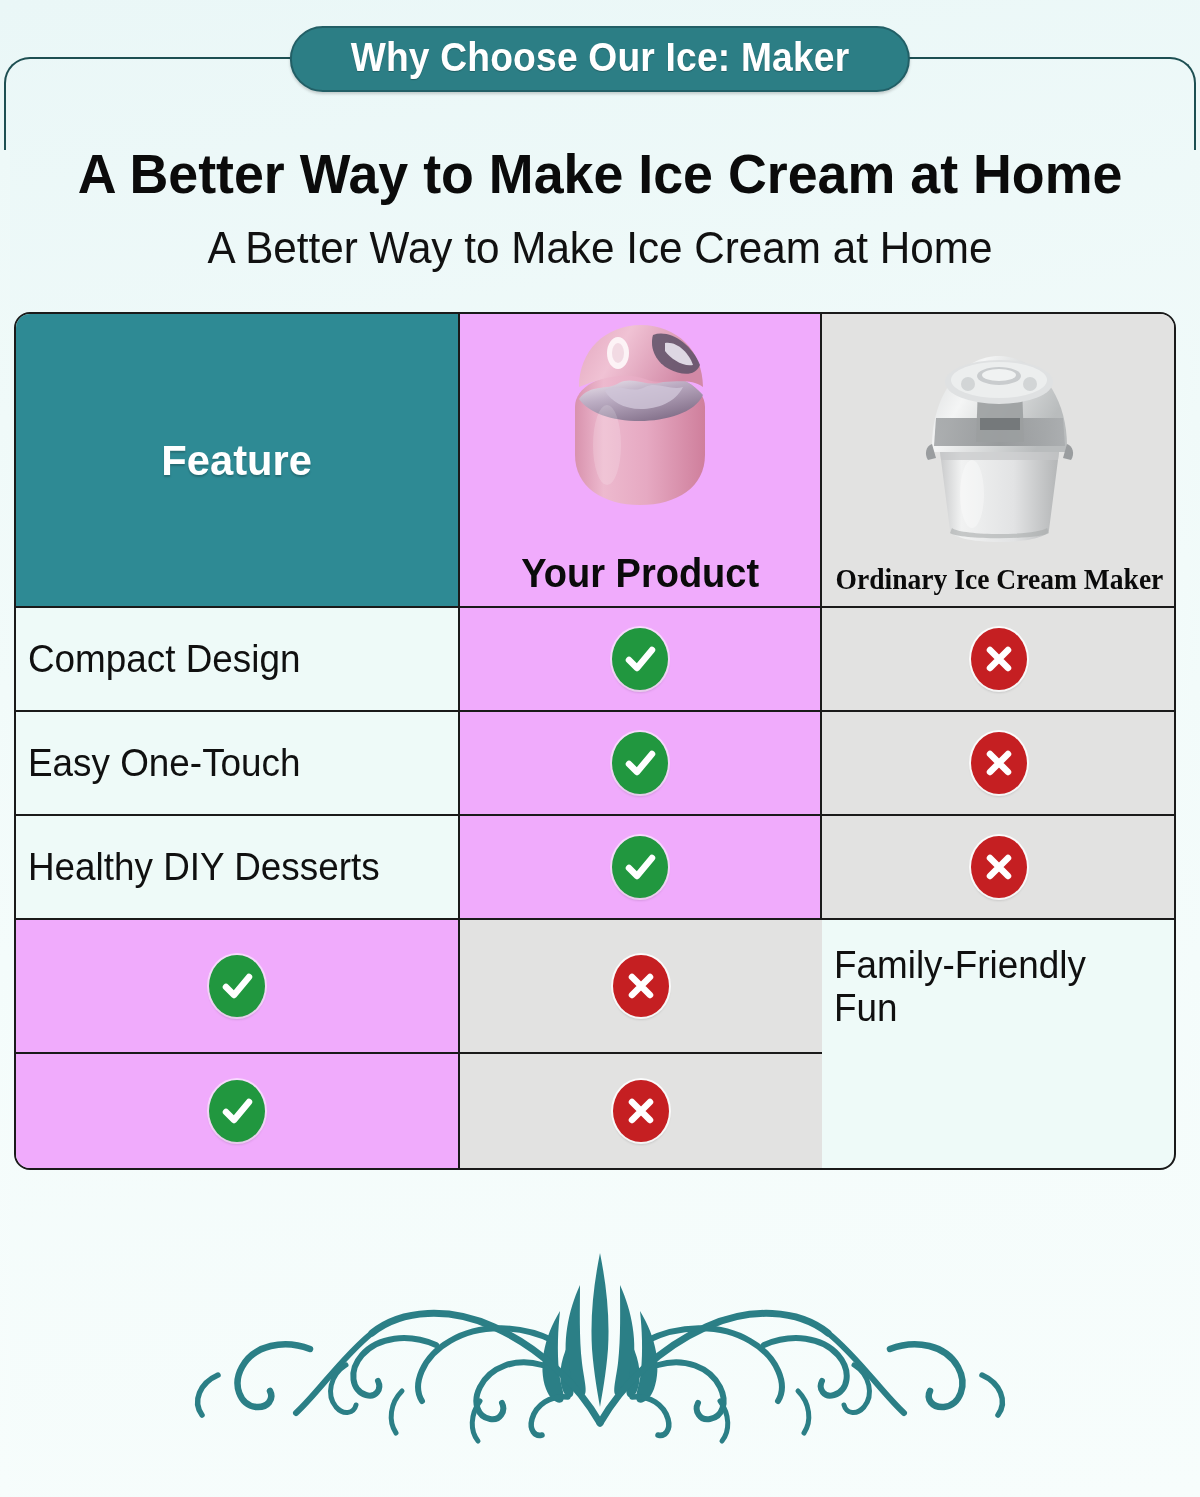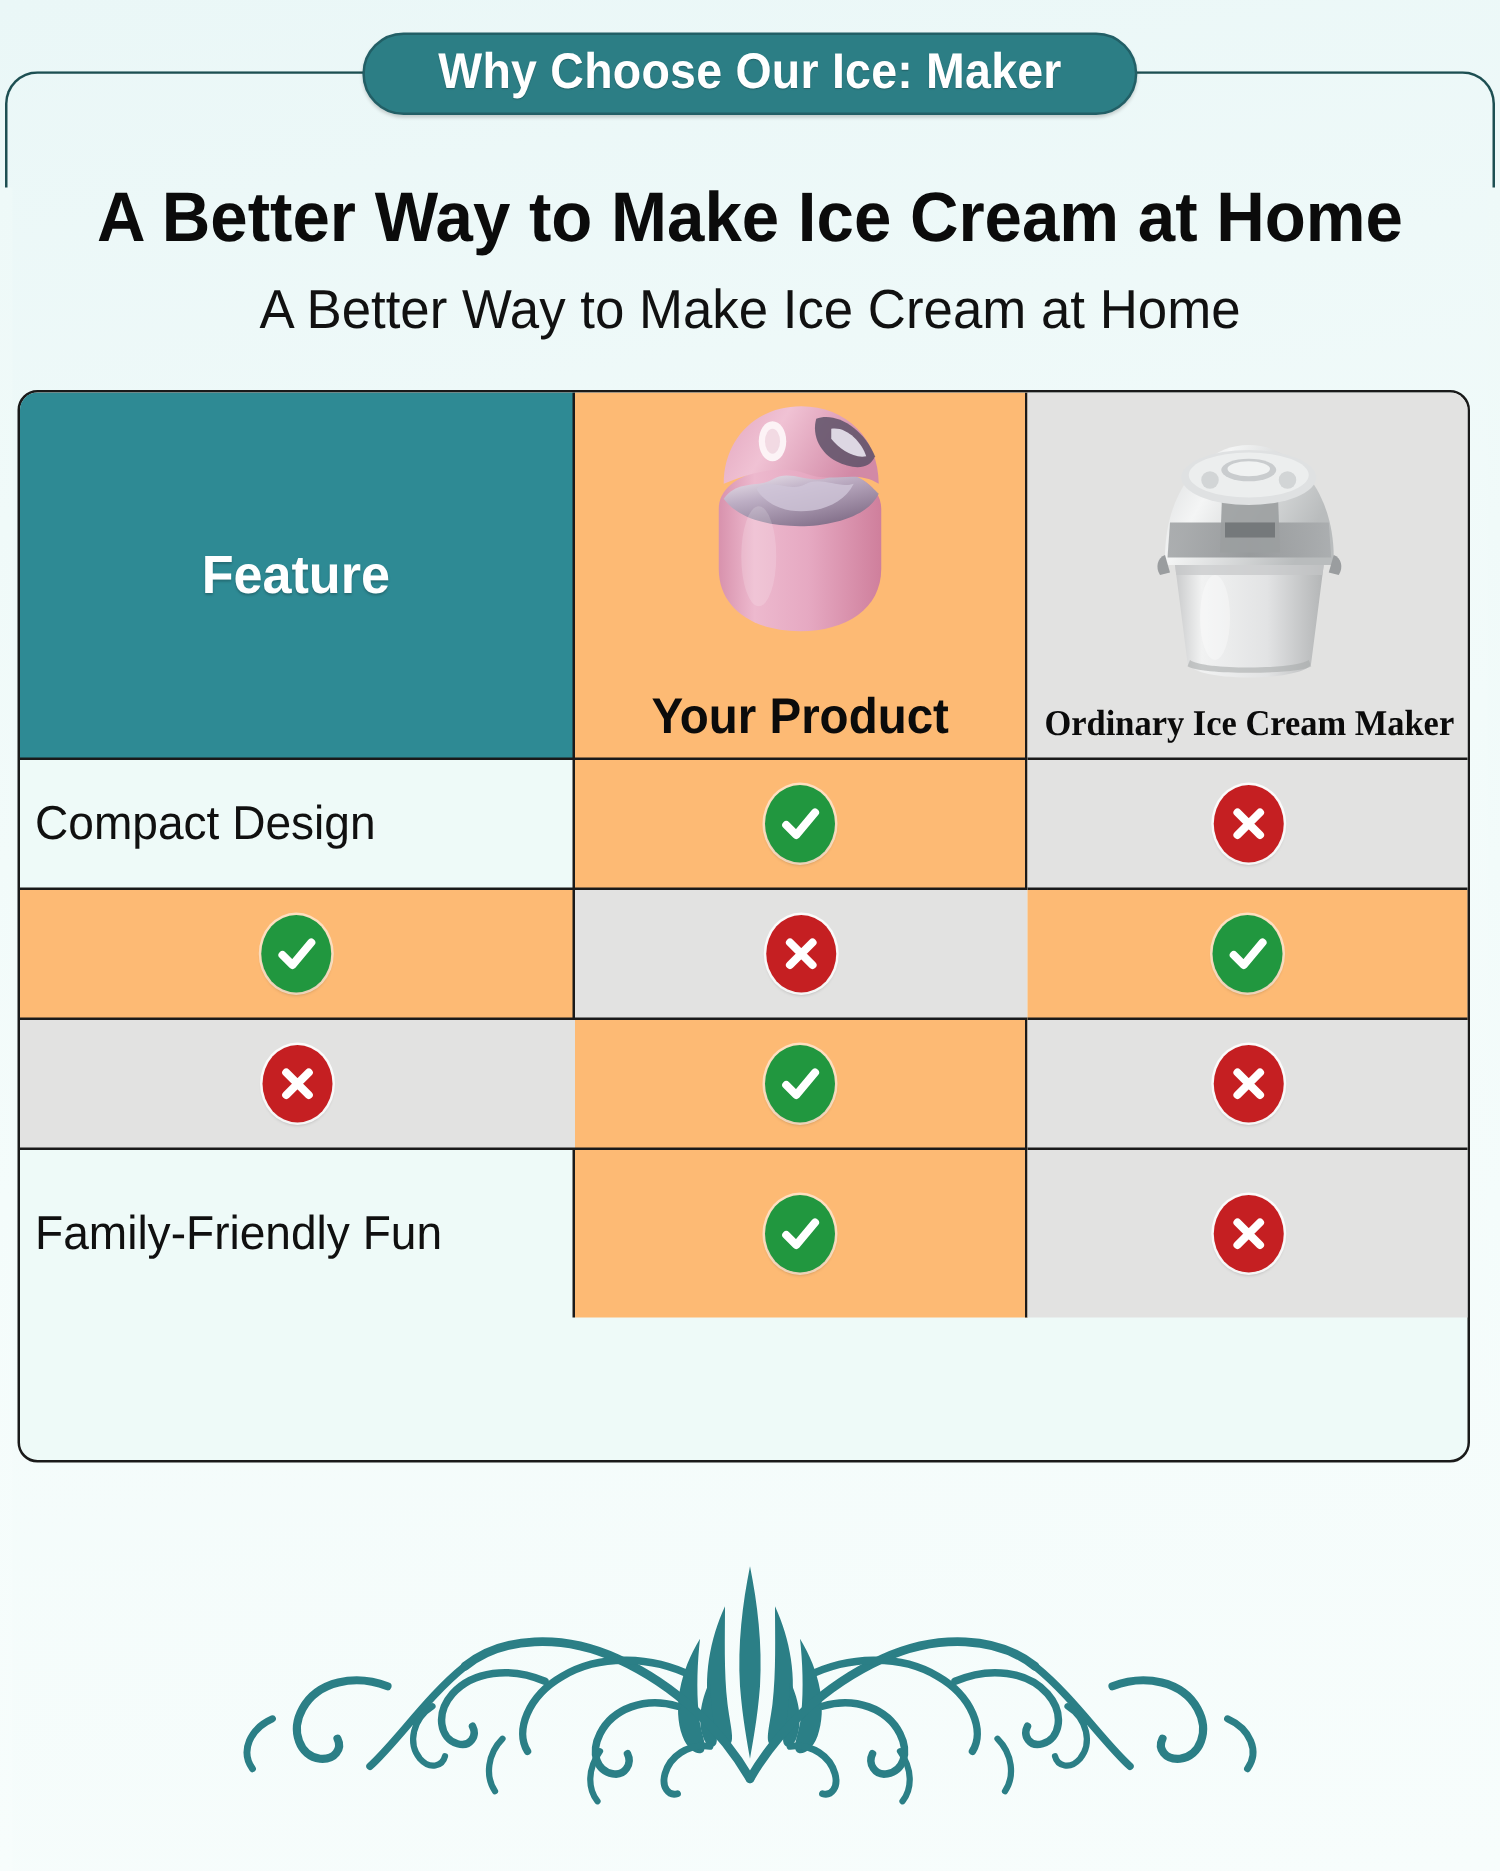--- a/index.html
+++ b/index.html
@@ -118,21 +118,21 @@
     border-right: 2px solid #1a1a1a;
     border-bottom: 2px solid #1a1a1a;
     display: flex;
     align-items: center;
     position: relative;
   }
   .cell.c3 { border-right: none; }
   .grid > .cell:nth-last-child(-n+3) { border-bottom: none; }
 
   .col-gray { background: #e2e2e1; font-family: Liberation Serif, serif; }
-  .col-mint { background: #fdba74; gap: 42px; }
+  .col-mint { background: #f0abfc; gap: 42px; }
 
   
   .head-feature {
     background: #2e8a94;
     justify-content: center;
   }
   .head-feature .lbl {
     color: #ffffff;
     font-size: 43px;
     font-weight: bold;
@@ -338,35 +338,41 @@
       </div>
     </div>
     <div class="cell c3 mark col-gray">
       <div class="badge no">
         <svg width="34" height="34" viewBox="0 0 34 34">
             <path d="M8 8 L26 26 M26 8 L8 26" stroke="#ffffff" stroke-width="6.5" fill="none" stroke-linecap="round"></path>
           </svg>
       </div>
     </div>
 
+    <div class="cell feat">
+      <div class="lbl">Easy One-Touch</div>
+    </div>
     <div class="cell mark col-mint">
       <div class="badge yes">
         <svg width="38" height="38" viewBox="0 0 38 38">
             <path d="M8 20 L16 28 L31 10" stroke="#ffffff" stroke-width="6.5" fill="none" stroke-linecap="round" stroke-linejoin="round"></path>
           </svg>
       </div>
     </div>
     <div class="cell c3 mark col-gray">
       <div class="badge no">
         <svg width="34" height="34" viewBox="0 0 34 34">
             <path d="M8 8 L26 26 M26 8 L8 26" stroke="#ffffff" stroke-width="6.5" fill="none" stroke-linecap="round"></path>
           </svg>
       </div>
     </div>
 
+    <div class="cell feat">
+      <div class="lbl">Healthy DIY Desserts</div>
+    </div>
     <div class="cell mark col-mint">
       <div class="badge yes">
         <svg width="38" height="38" viewBox="0 0 38 38">
             <path d="M8 20 L16 28 L31 10" stroke="#ffffff" stroke-width="6.5" fill="none" stroke-linecap="round" stroke-linejoin="round"></path>
           </svg>
       </div>
     </div>
     <div class="cell c3 mark col-gray">
       <div class="badge no">
         <svg width="34" height="34" viewBox="0 0 34 34">

